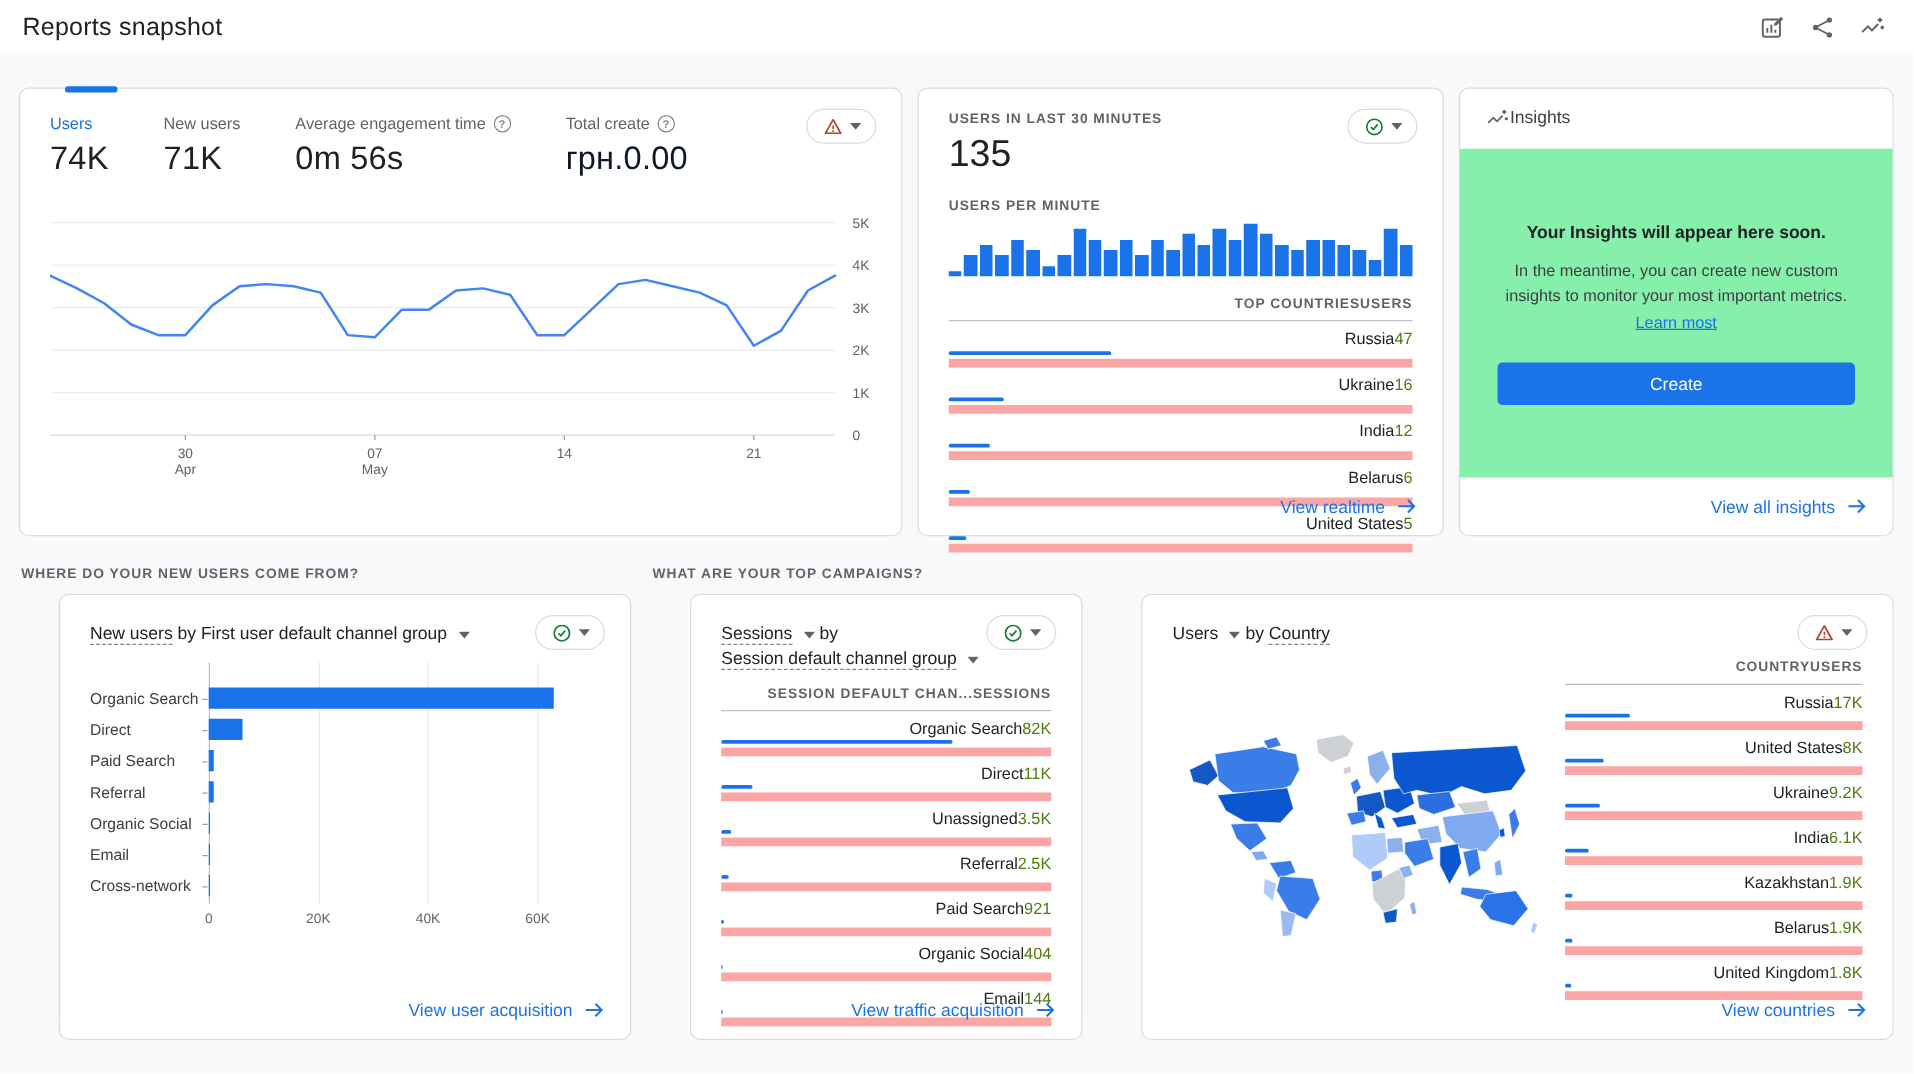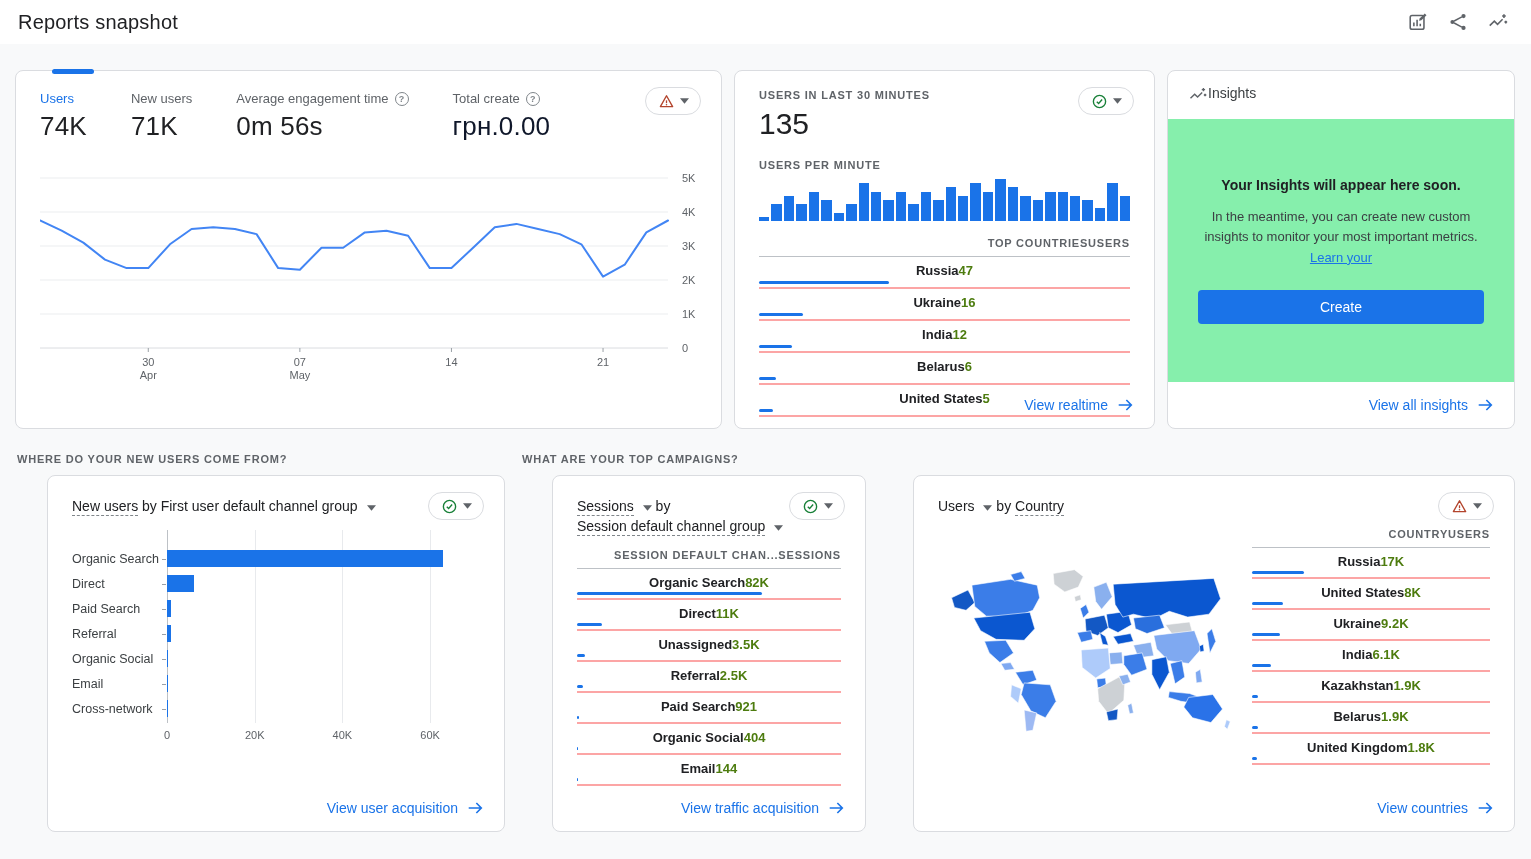--- a/index.html
+++ b/index.html
@@ -45,21 +45,21 @@
   
   .realtime { padding:18px 24px; }
   .caps { font-size:11px; font-weight:700; letter-spacing:.8px; color:#5f6368; }
   .bigvalue { font-size:30px; font-weight:400; color:#202124; margin:6px 0 18px; }
   .minutebars { height:42px; display:flex; align-items:flex-end; gap:2px; margin-top:8px; }
   .minutebars .mb { flex:1; background:#1a73e8; }
 
   
   .ttable { margin-top:16px; }
   .thead { display:flex; justify-content:flex-end; padding-bottom:7px; border-bottom:1px solid #bdc1c6; }
-  .trow { position:relative; display:flex; justify-content:center; align-items:flex-start; padding:6px 0 9px; border-bottom:2px solid #fca5a5; cursor:default;font-weight:bold; }
+  .trow { position:relative; display:flex; justify-content:flex-end; align-items:flex-start; padding:6px 0 9px; border-bottom:7px solid #fca5a5; cursor:default; }
   .tname { font-size:13px; color:#202124; }
   .tval { font-size:13px; color:#4d7c0f; }
   .tbar { position:absolute; left:0; bottom:3px; height:3px; background:#1a73e8; border-radius:2px; }
 
   .cardlink { position:absolute; bottom:14px; right:20px; display:flex; align-items:center; gap:8px; color:#1a73e8; font-size:14px; font-weight:500; text-decoration:none; cursor:pointer; }
   .cardlink svg { width:18px; height:18px; }
 
   
   .insights { display:flex; flex-direction:column; }
   .ins-header { display:flex; align-items:flex-start; padding:14px 20px; }
@@ -298,21 +298,21 @@
           <path d="M3 16l5-5 3.5 3.5L17 9"></path>
             <path d="M18.5 3.5v4M16.5 5.5h4"></path>
             <path d="M20.5 10.5v3M19 12h3"></path>
         </svg>
         <span class="ins-title">Insights</span>
       </div>
       <div class="ins-body">
         <div class="ins-headline">Your Insights will appear here soon.</div>
         <div class="ins-text">
           <span>In the meantime, you can create new custom insights to monitor your most important metrics.</span>
-          <a>Learn your</a>
+          <a>Learn most</a>
         </div>
         <button class="ins-create">Create</button>
       </div>
       <div class="ins-footer"></div>
       <a class="cardlink">
         <span>View all insights</span>
         <svg viewBox="0 0 20 20" fill="none" stroke="#1a73e8" stroke-width="1.8">
             <path d="M3 10h13M11.5 4.5 17 10l-5.5 5.5"></path>
           </svg>
       </a>

